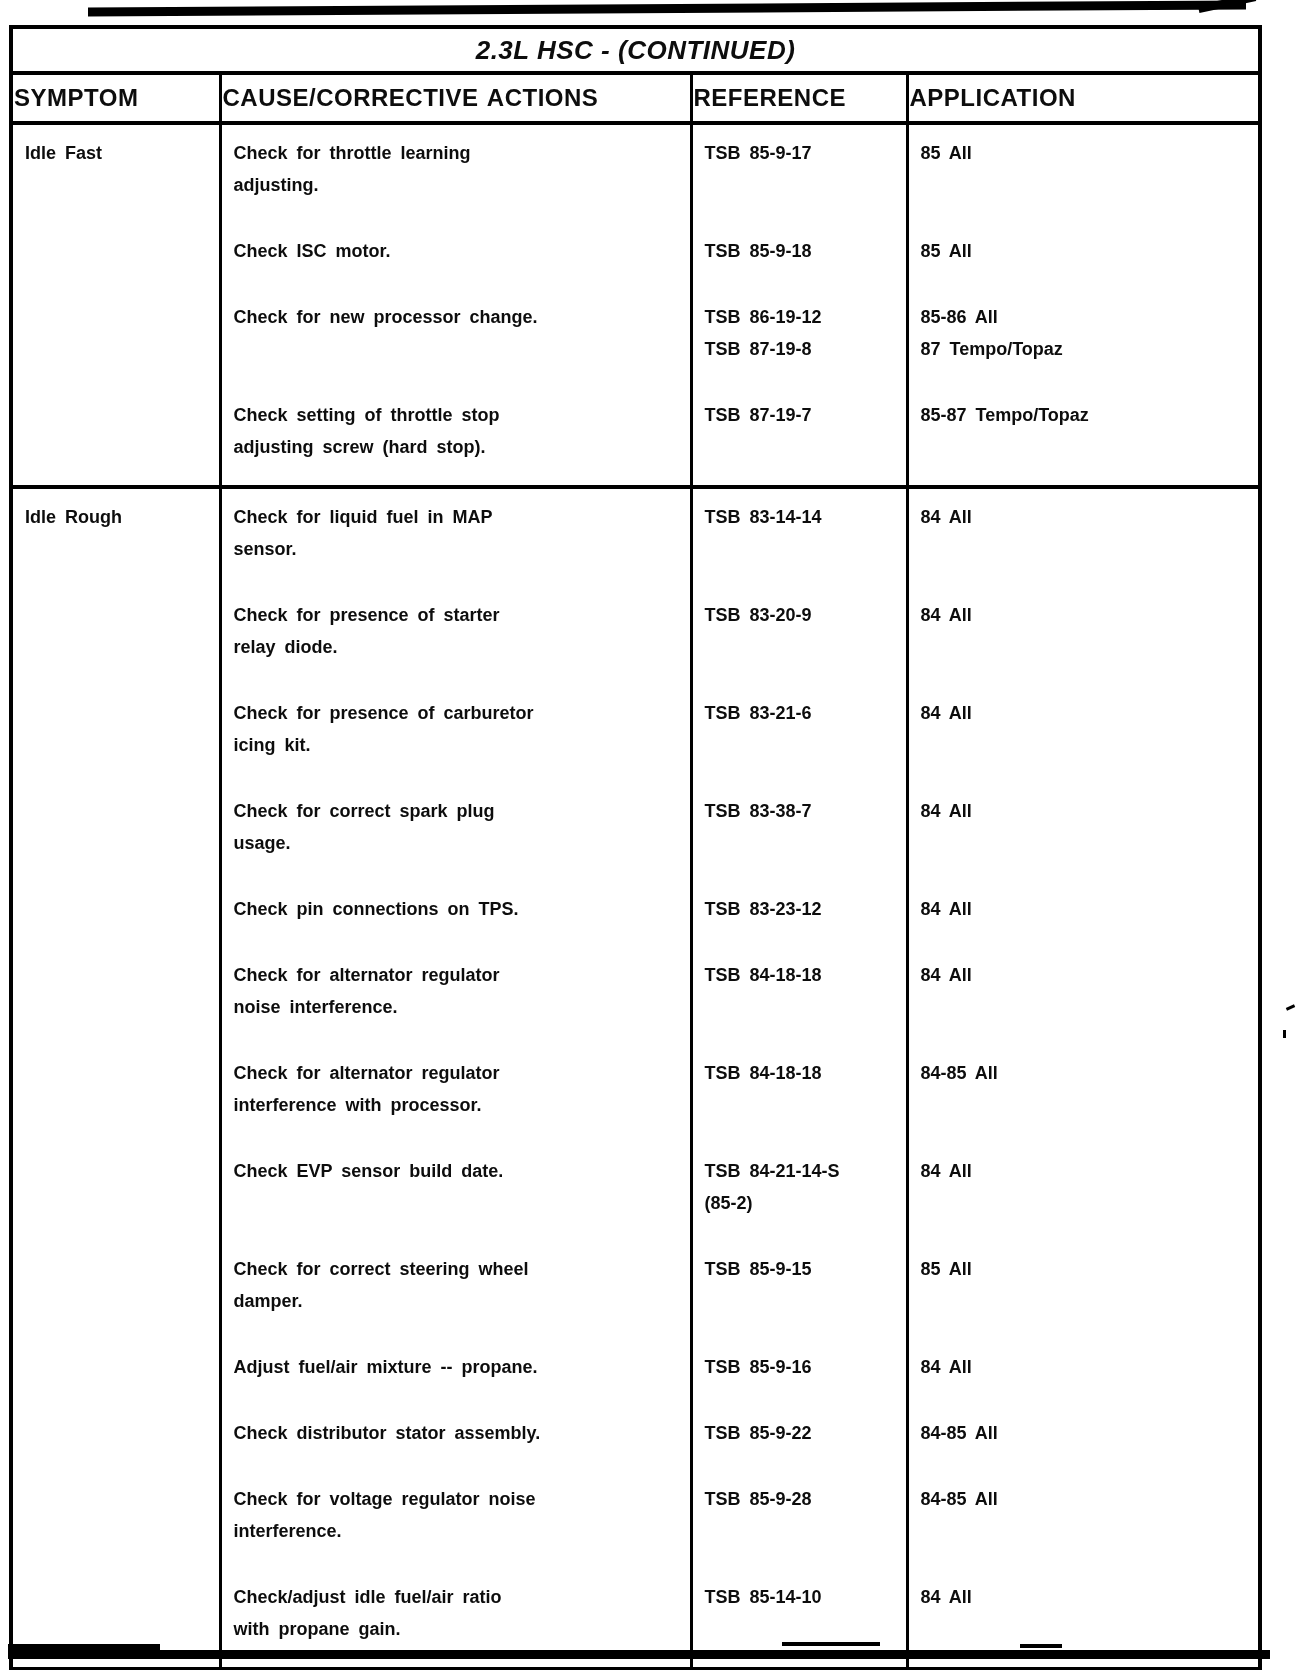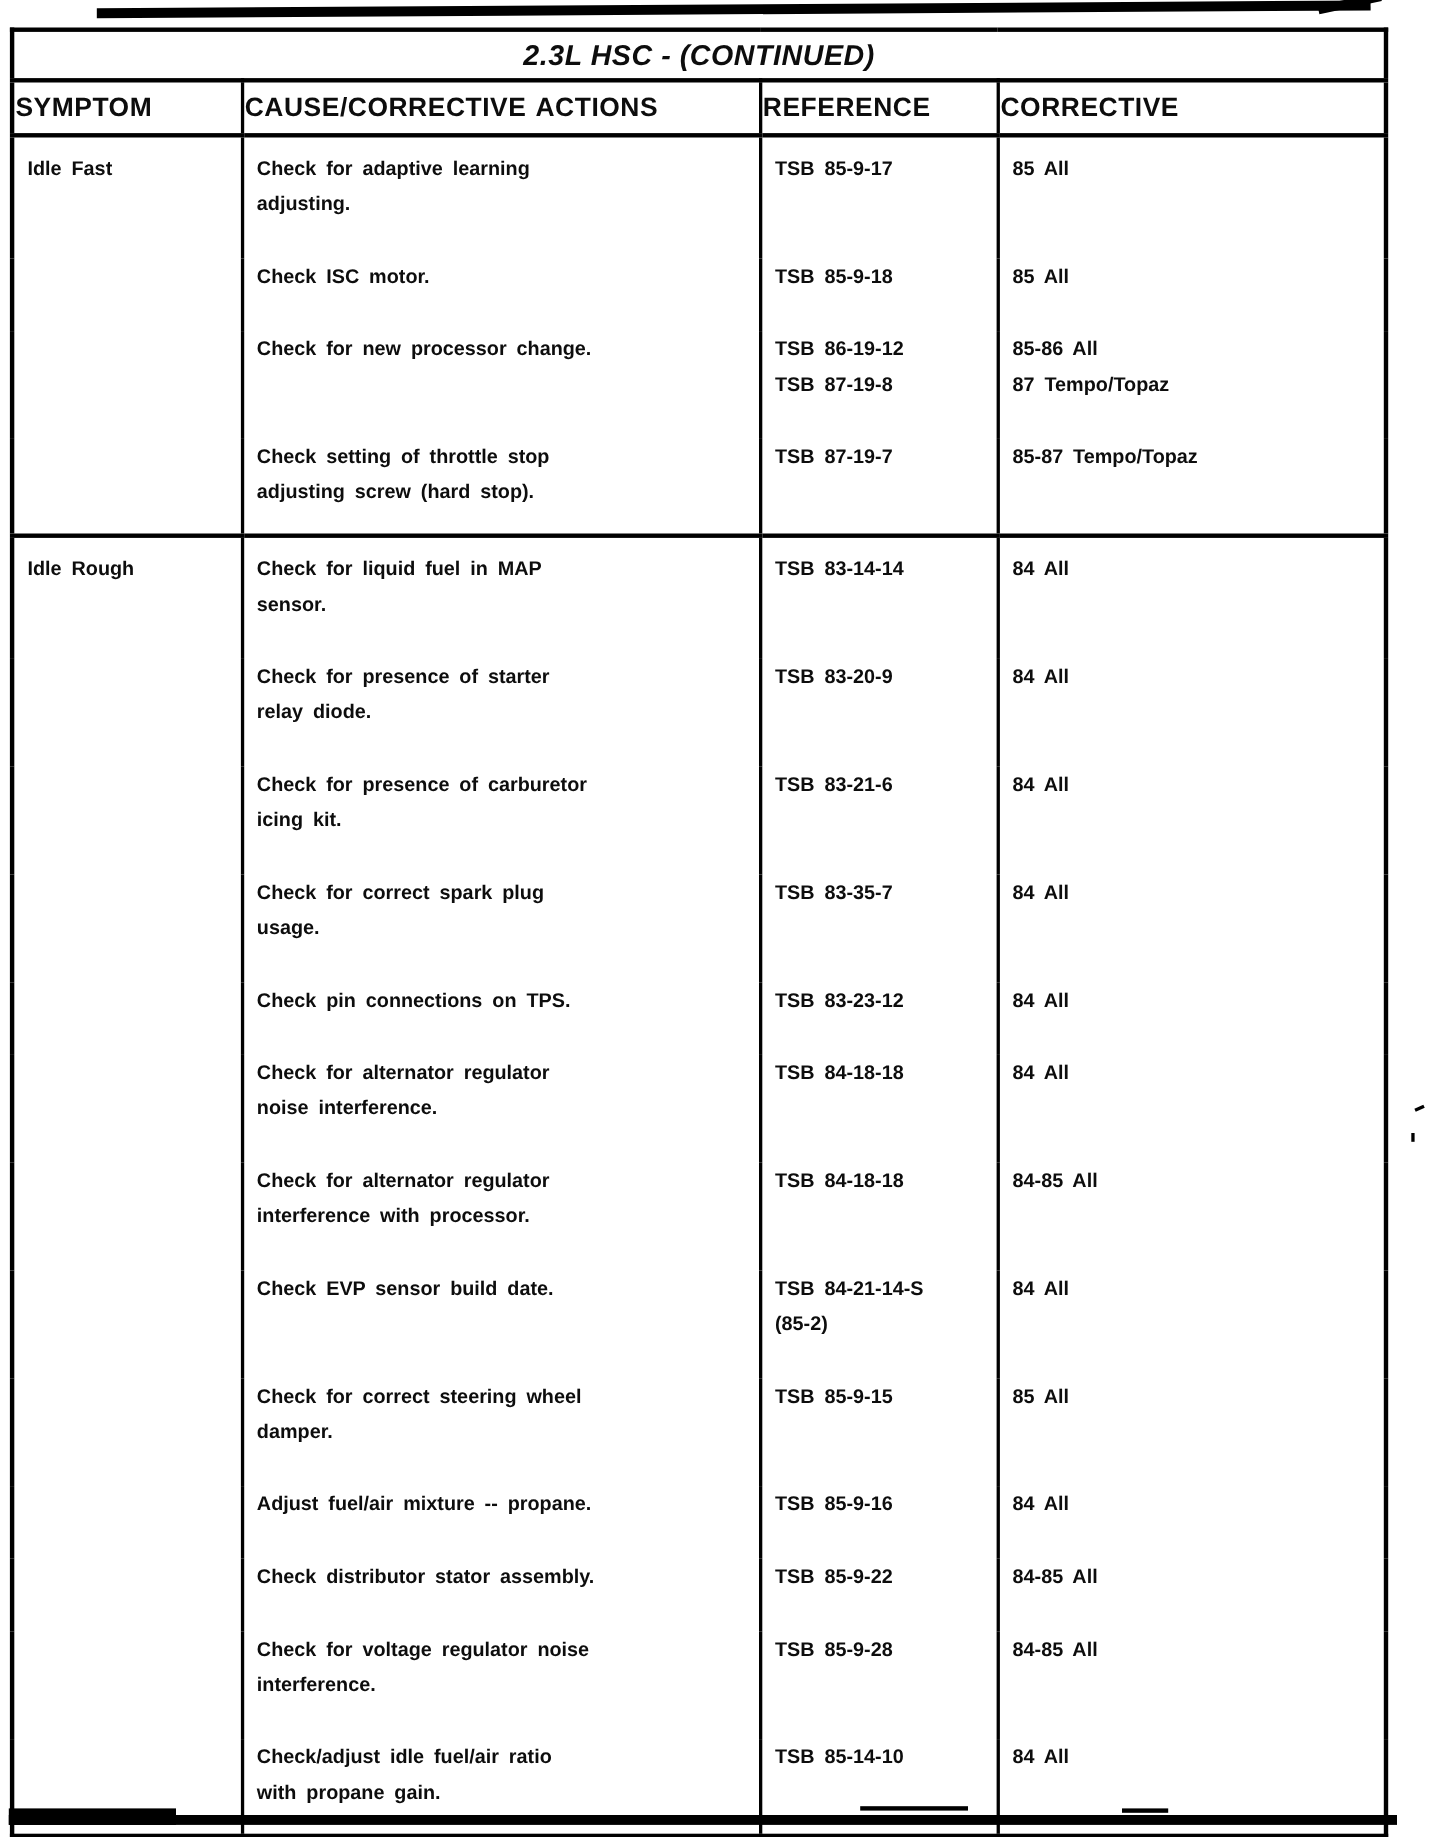--- a/index.html
+++ b/index.html
@@ -149,30 +149,30 @@
       <col class="c-application">
     </colgroup>
     <thead>
       <tr class="title-row">
         <th colspan="4">2.3L HSC - (CONTINUED)</th>
       </tr>
       <tr class="header-row">
         <th>SYMPTOM</th>
         <th>CAUSE/CORRECTIVE ACTIONS</th>
         <th>REFERENCE</th>
-        <th>CORRECTIVE</th>
+        <th>APPLICATION</th>
       </tr>
     </thead>
     <tbody id="table-body">
         <tr class="section-start">
           <td rowspan="4">
             <div class="line">Idle Fast</div>
           </td>
           <td>
-            <div class="line">Check for adaptive learning</div>
+            <div class="line">Check for throttle learning</div>
             <div class="line">adjusting.</div>
           </td>
           <td>
             <div class="line">TSB 85-9-17</div>
           </td>
           <td>
             <div class="line">85 All</div>
           </td>
         </tr>
         <tr>
@@ -249,21 +249,21 @@
           <td>
             <div class="line">84 All</div>
           </td>
         </tr>
         <tr>
           <td>
             <div class="line">Check for correct spark plug</div>
             <div class="line">usage.</div>
           </td>
           <td>
-            <div class="line">TSB 83-35-7</div>
+            <div class="line">TSB 83-38-7</div>
           </td>
           <td>
             <div class="line">84 All</div>
           </td>
         </tr>
         <tr>
           <td>
             <div class="line">Check pin connections on TPS.</div>
           </td>
           <td>

